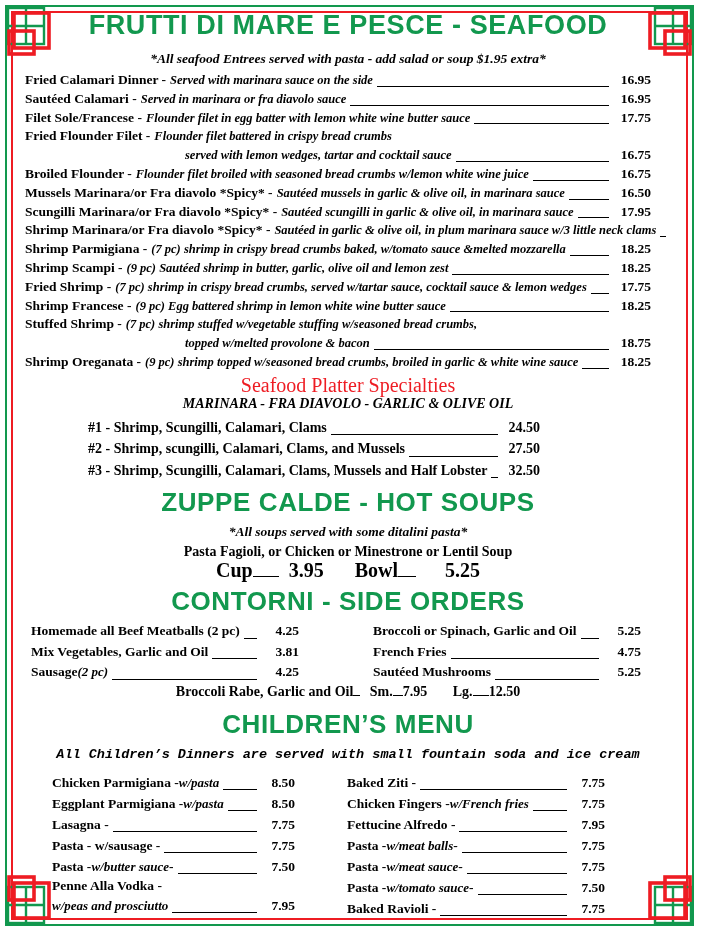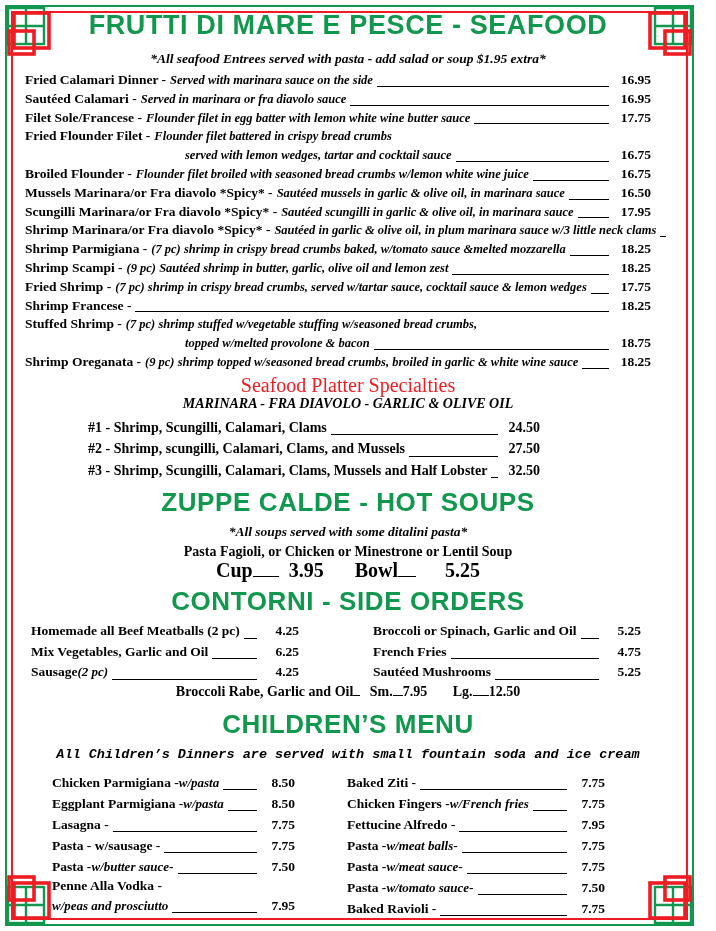--- a/index.html
+++ b/index.html
@@ -187,20 +187,21 @@
           <span class="pr">18.25</span>
         </div>
         <div class="mrow">
           <span class="nm">Fried Shrimp -</span>
           <span class="ds">(7 pc) shrimp in crispy bread crumbs, served w/tartar sauce, cocktail sauce &amp; lemon wedges</span>
           <span class="lead"></span>
           <span class="pr">17.75</span>
         </div>
         <div class="mrow">
           <span class="nm">Shrimp Francese -</span>
+          <span class="ds">(9 pc) Egg battered shrimp in lemon white wine butter sauce</span>
           <span class="lead"></span>
           <span class="pr">18.25</span>
         </div>
         <div class="mrow">
           <span class="nm">Stuffed Shrimp -</span>
           <span class="ds">(7 pc) shrimp stuffed w/vegetable stuffing w/seasoned bread crumbs,</span>
         </div>
         <div class="mrow">
           <span class="ds ind">topped w/melted provolone &amp; bacon</span>
           <span class="lead"></span>
@@ -248,21 +249,21 @@
     <div class="two-col">
       <div id="contorni-left">
           <div class="mrow">
             <span class="nm">Homemade all Beef Meatballs (2 pc)</span>
             <span class="lead"></span>
             <span class="pr">4.25</span>
           </div>
           <div class="mrow">
             <span class="nm">Mix Vegetables, Garlic and Oil</span>
             <span class="lead"></span>
-            <span class="pr">6.25</span>
+            <span class="pr">3.81</span>
           </div>
           <div class="mrow">
             <span class="nm">Sausage </span>
             <span class="it">(2 pc)</span>
             <span class="lead"></span>
             <span class="pr">4.25</span>
           </div>
         </div>
       <div id="contorni-right">
           <div class="mrow">

